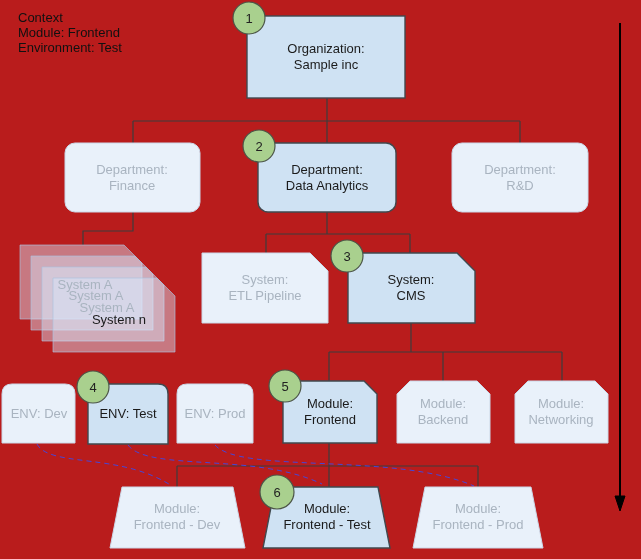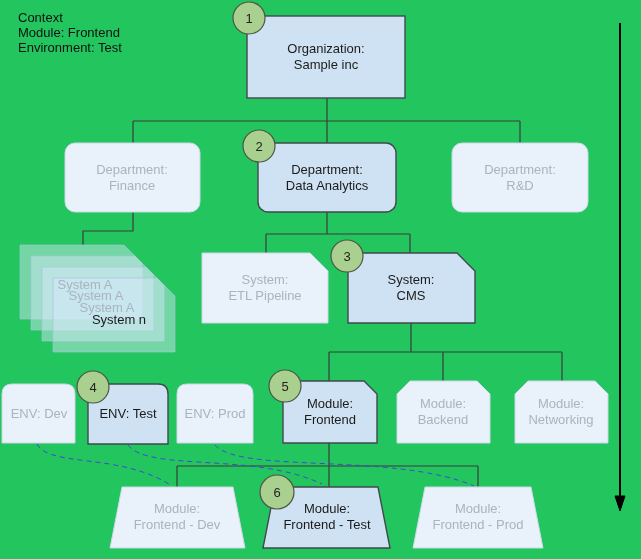--- a/index.html
+++ b/index.html
@@ -1,16 +1,16 @@
 <!DOCTYPE html>
 <html><head>
 <meta charset="utf-8">
 <style>
   html,body{margin:0;padding:0;background:#ffffff;}
-  .stage{position:relative;width:641px;height:559px;background:#22c55e;overflow:hidden;
+  .stage{position:relative;width:641px;height:559px;background:#b91c1c;overflow:hidden;
          font-family:"Liberation Sans",sans-serif;}
   svg text{font-family:"Liberation Sans",sans-serif;font-size:13px;}
   .node-hl{fill:#cfe2f3;stroke:#40494f;stroke-width:1.4;}
   .node-fade{fill:#e9f1fa;stroke:#cbd8e8;stroke-width:1;}
   .stack-card{fill:#dae8fc;fill-opacity:.45;stroke:#a9c2de;stroke-opacity:.65;stroke-width:1;}
   .lbl{fill:#1b1b1b;text-anchor:middle;}
   .lbl-fade{fill:#a9b4c0;text-anchor:middle;}
   .ctx{fill:#111;text-anchor:start;}
   .badge{fill:#a9d08e;stroke:#4c5547;stroke-width:1.2;}
   .badge-num{fill:#222;text-anchor:middle;}

